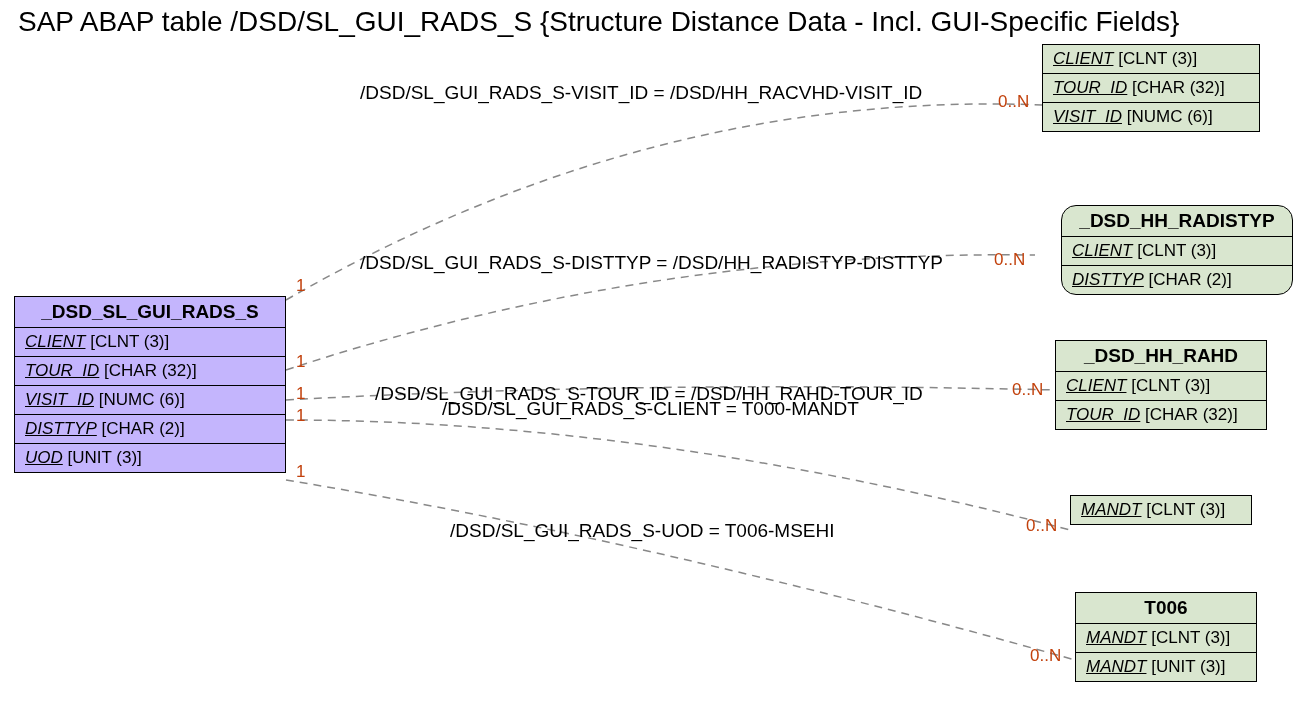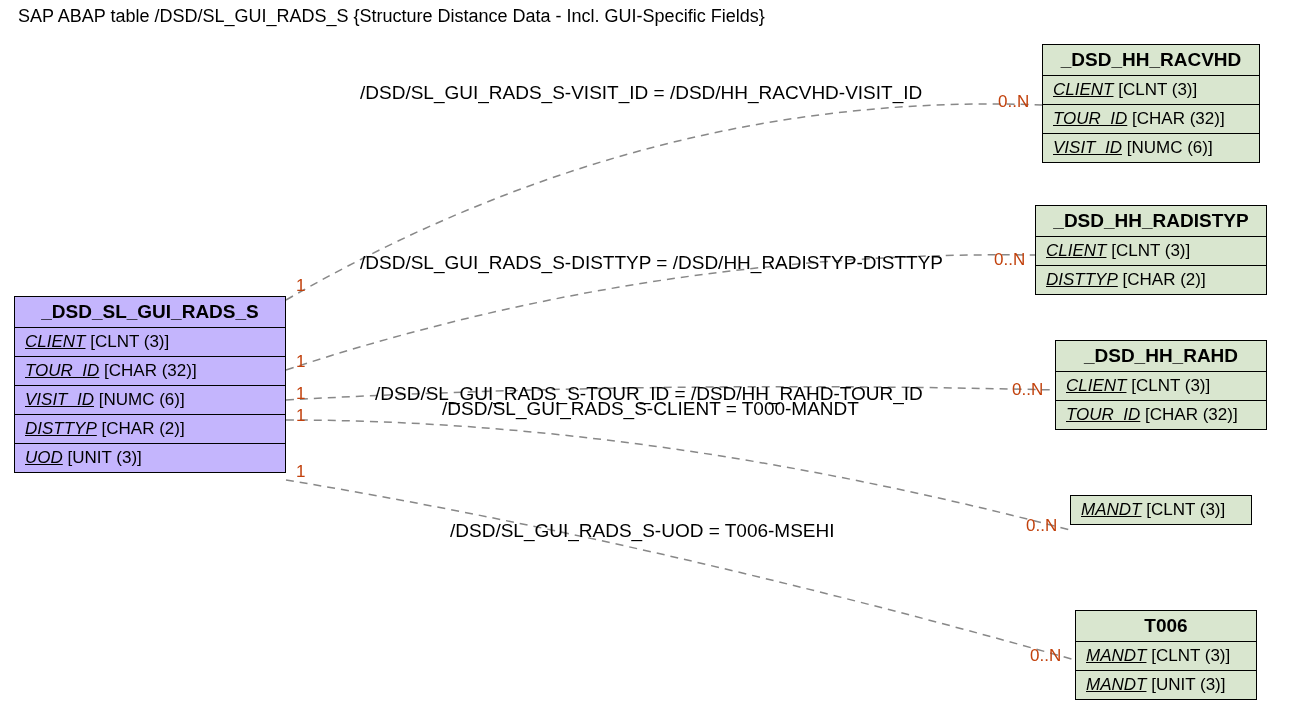--- a/index.html
+++ b/index.html
@@ -9,21 +9,21 @@
     font-family: Arial, Helvetica, sans-serif;
     width: 1309px;
     height: 722px;
     position: relative;
     overflow: hidden;
   }
   .title {
     position: absolute;
     top: 6px;
     left: 18px;
-    font-size: 18px;
+    font-size: 28px;
     color: #000;
     font-weight: normal;
   }
   .entity {
     position: absolute;
     border: 1px solid #000;
     background: #d9e6cf;
   }
   .entity.primary {
     background: #c4b5fd;
@@ -85,43 +85,42 @@
 <div class="entity primary" style="left:14px; top:296px; width:270px;">
   <div class="header">_DSD_SL_GUI_RADS_S</div>
   <div class="row"><span class="fname">CLIENT</span> <span>[CLNT (3)]</span></div>
   <div class="row"><span class="fname">TOUR_ID</span> <span>[CHAR (32)]</span></div>
   <div class="row"><span class="fname">VISIT_ID</span> <span>[NUMC (6)]</span></div>
   <div class="row"><span class="fname">DISTTYP</span> <span>[CHAR (2)]</span></div>
   <div class="row"><span class="fname">UOD</span> <span>[UNIT (3)]</span></div>
 </div>
 
 <div class="entity" style="left:1042px; top:44px; width:216px;">
-  <div class="header">_DSD_HH_RACVHD</div>
   <div class="row"><span class="fname">CLIENT</span> <span>[CLNT (3)]</span></div>
   <div class="row"><span class="fname">TOUR_ID</span> <span>[CHAR (32)]</span></div>
   <div class="row"><span class="fname">VISIT_ID</span> <span>[NUMC (6)]</span></div>
 </div>
 
-<div class="entity" style="left:1035px; top:205px; width:230px;">
+<div class="entity" style="left:1061px; top:205px; width:230px;border-radius:15px;">
   <div class="header">_DSD_HH_RADISTYP</div>
   <div class="row"><span class="fname">CLIENT</span> <span>[CLNT (3)]</span></div>
   <div class="row"><span class="fname">DISTTYP</span> <span>[CHAR (2)]</span></div>
 </div>
 
 <div class="entity" style="left:1055px; top:340px; width:210px;">
   <div class="header">_DSD_HH_RAHD</div>
   <div class="row"><span class="fname">CLIENT</span> <span>[CLNT (3)]</span></div>
   <div class="row"><span class="fname">TOUR_ID</span> <span>[CHAR (32)]</span></div>
 </div>
 
 <div class="entity" style="left:1070px; top:495px; width:180px;">
   <div class="row"><span class="fname">MANDT</span> <span>[CLNT (3)]</span></div>
 </div>
 
-<div class="entity" style="left:1075px; top:610px; width:180px;">
+<div class="entity" style="left:1075px; top:592px; width:180px;">
   <div class="header">T006</div>
   <div class="row"><span class="fname">MANDT</span> <span>[CLNT (3)]</span></div>
   <div class="row"><span class="fname">MANDT</span> <span>[UNIT (3)]</span></div>
 </div>
 
 <div class="rel-label" style="left:360px; top:82px;">/DSD/SL_GUI_RADS_S-VISIT_ID = /DSD/HH_RACVHD-VISIT_ID</div>
 <div class="rel-label" style="left:360px; top:252px;">/DSD/SL_GUI_RADS_S-DISTTYP = /DSD/HH_RADISTYP-DISTTYP</div>
 <div class="rel-label" style="left:375px; top:372px;margin-top:11px;">/DSD/SL_GUI_RADS_S-TOUR_ID = /DSD/HH_RAHD-TOUR_ID</div>
 <div class="rel-label" style="left:442px; top:398px;">/DSD/SL_GUI_RADS_S-CLIENT = T000-MANDT</div>
 <div class="rel-label" style="left:450px; top:520px;">/DSD/SL_GUI_RADS_S-UOD = T006-MSEHI</div>

